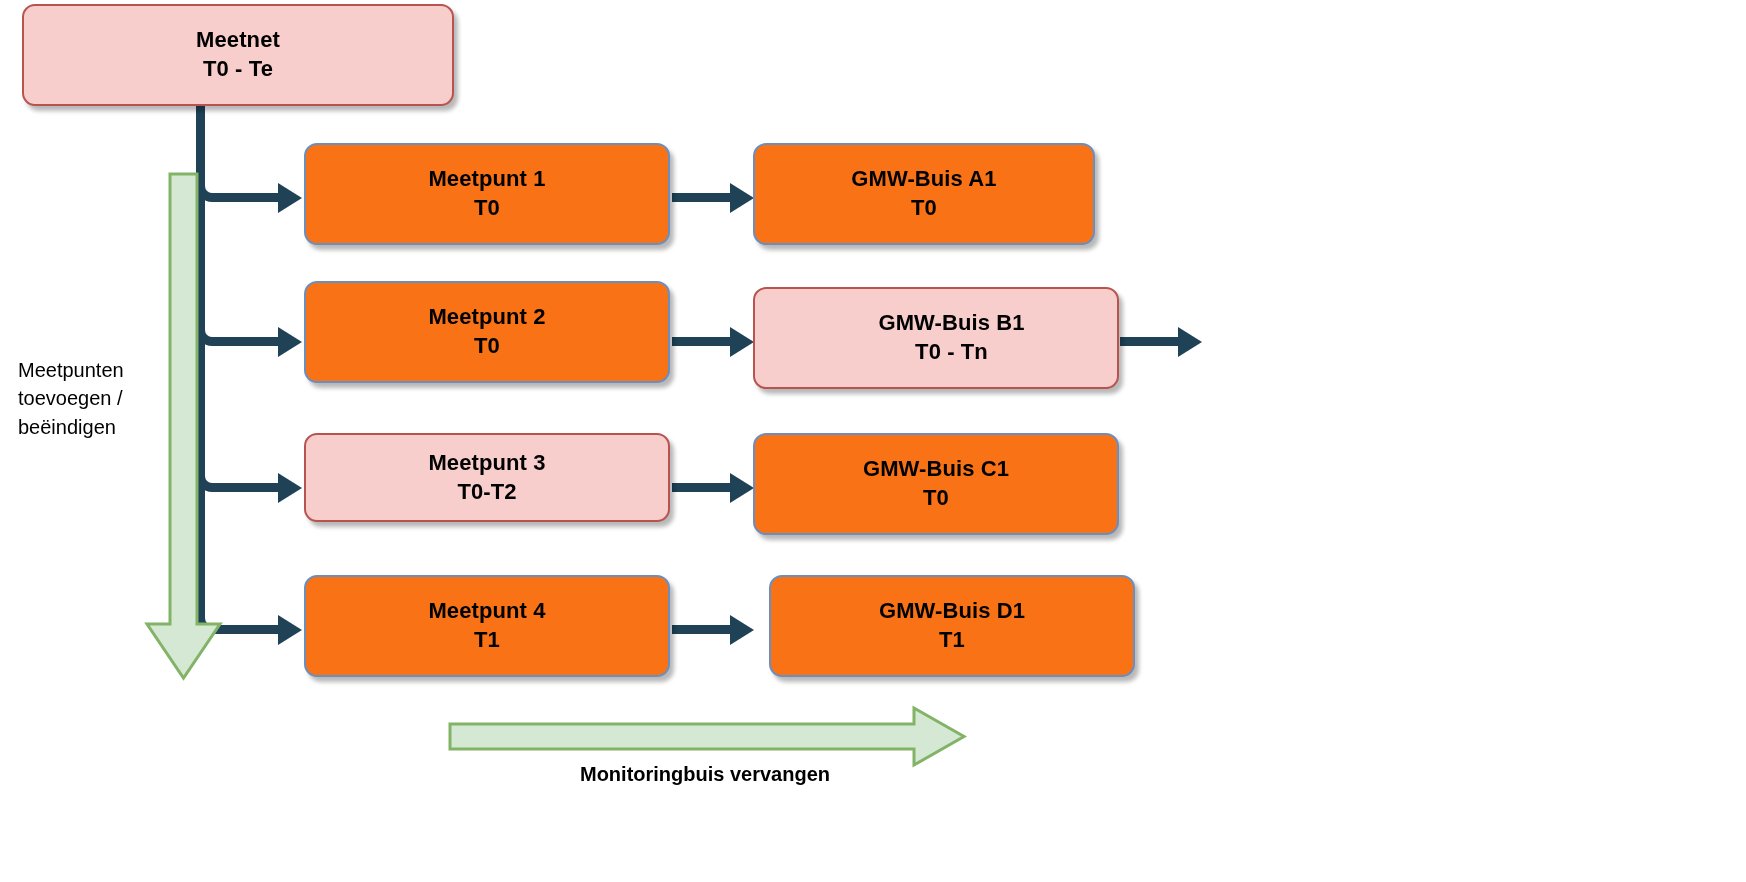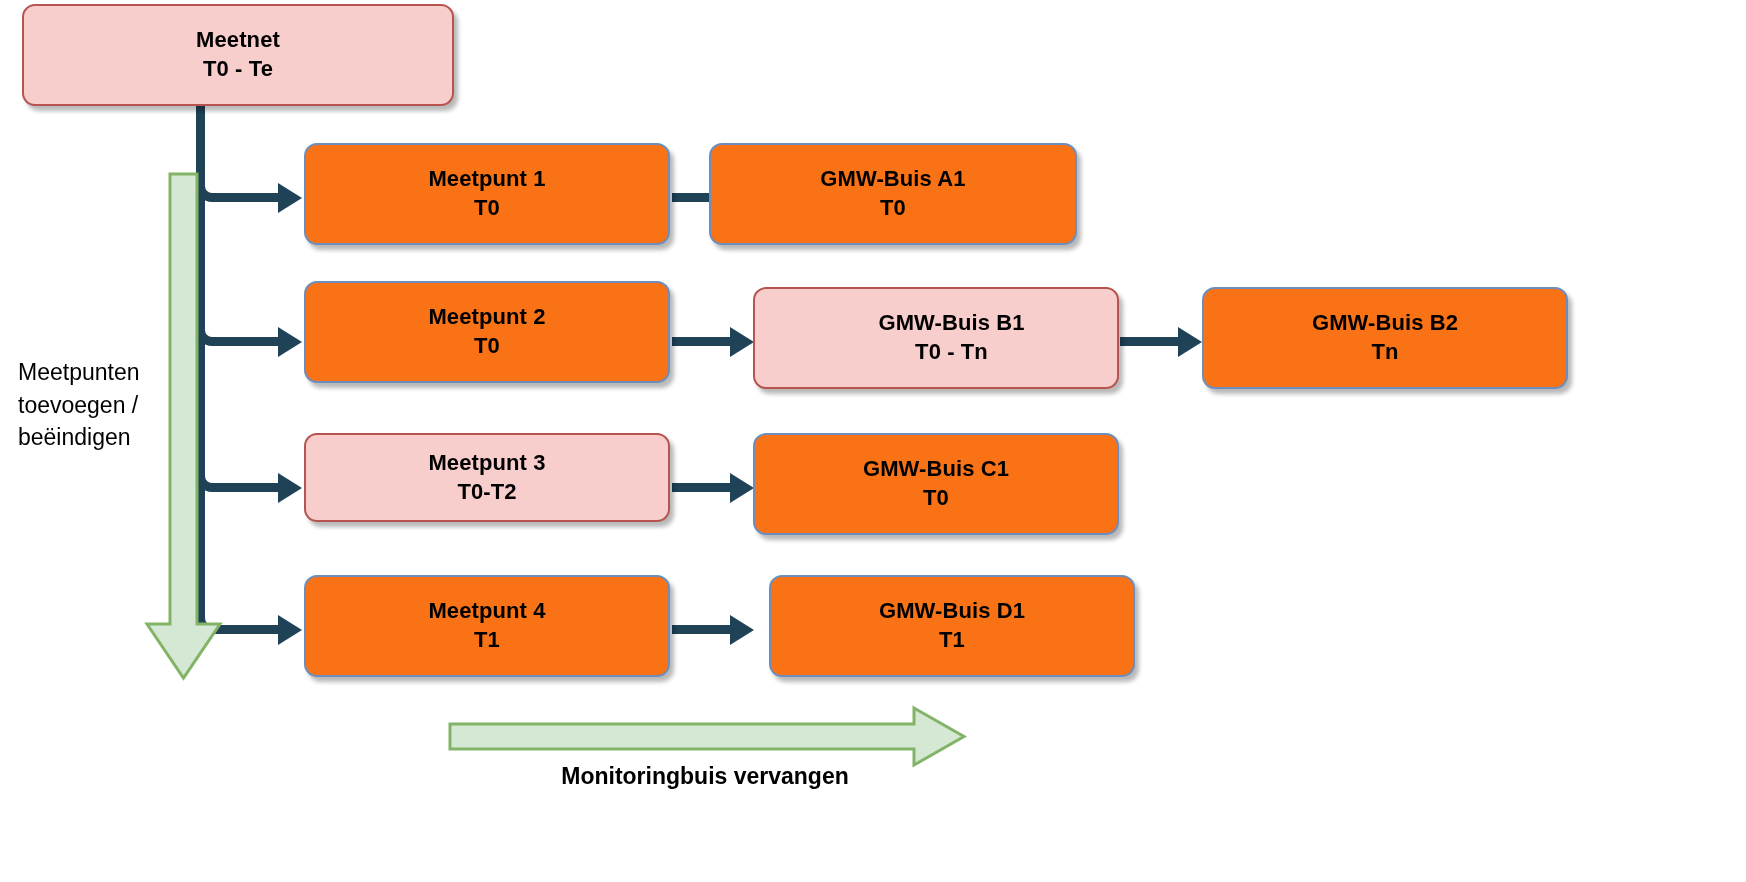--- a/index.html
+++ b/index.html
@@ -70,21 +70,21 @@
     border-top: 15px solid transparent;
     border-bottom: 15px solid transparent;
     border-left: 24px solid #1f4257;
   }
   
   .green-arrow-svg { position: absolute; overflow: visible; }
 
   
   .plain-label {
     position: absolute;
-    font-size: 23px;
+    font-size: 20px;
     color: #000000;
     line-height: 1.42;
     white-space: pre-line;
     font-weight: normal;
   }
   .plain-label.center { text-align: center; }
 </style>
 </head>
 <body>
 
@@ -140,39 +140,35 @@
   <div class="node red" style="left:22px; top:4px; width:432px; height:102px;">
     <span class="ln">Meetnet</span>
     <span class="ln">T0 - Te</span>
   </div>
 
   <div class="node blue" style="left:304px; top:143px; width:366px; height:102px;">
     <span class="ln">Meetpunt 1</span>
     <span class="ln">T0</span>
   </div>
 
-  <div class="node blue" style="left:709px; top:143px; width:368px; height:102px;">
+  <div class="node blue" style="left:753px; top:143px; width:342px; height:102px;">
     <span class="ln">GMW-Buis A1</span>
     <span class="ln">T0</span>
   </div>
 
   <div class="node blue" style="left:304px; top:281px; width:366px; height:102px;">
     <span class="ln">Meetpunt 2</span>
     <span class="ln">T0</span>
   </div>
 
   <div class="node red" style="left:753px; top:287px; width:366px; height:102px;padding-left:31px;">
     <span class="ln">GMW-Buis B1</span>
     <span class="ln">T0 - Tn</span>
   </div>
 
-  <div class="node blue" style="left:1202px; top:287px; width:366px; height:102px;">
-    <span class="ln">GMW-Buis B2</span>
-    <span class="ln">Tn</span>
-  </div>
 
   <div class="node red" style="left:304px; top:433px; width:366px; height:89px;">
     <span class="ln">Meetpunt 3</span>
     <span class="ln">T0-T2</span>
   </div>
 
   <div class="node blue" style="left:753px; top:433px; width:366px; height:102px;">
     <span class="ln">GMW-Buis C1</span>
     <span class="ln">T0</span>
   </div>

